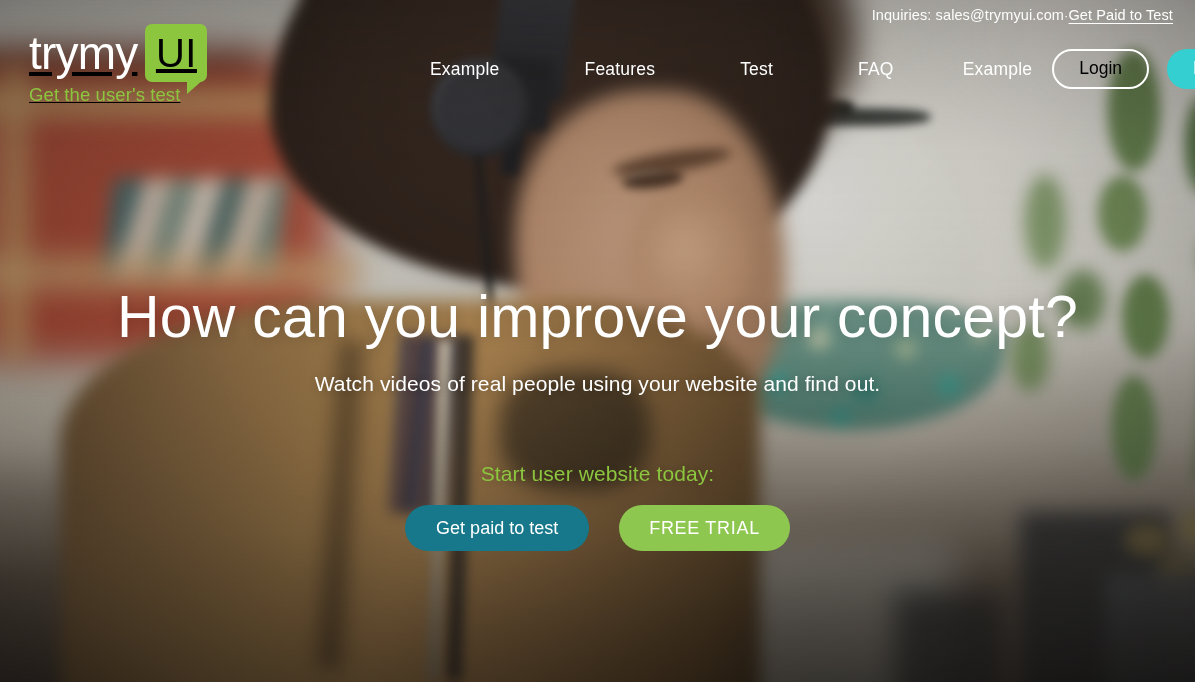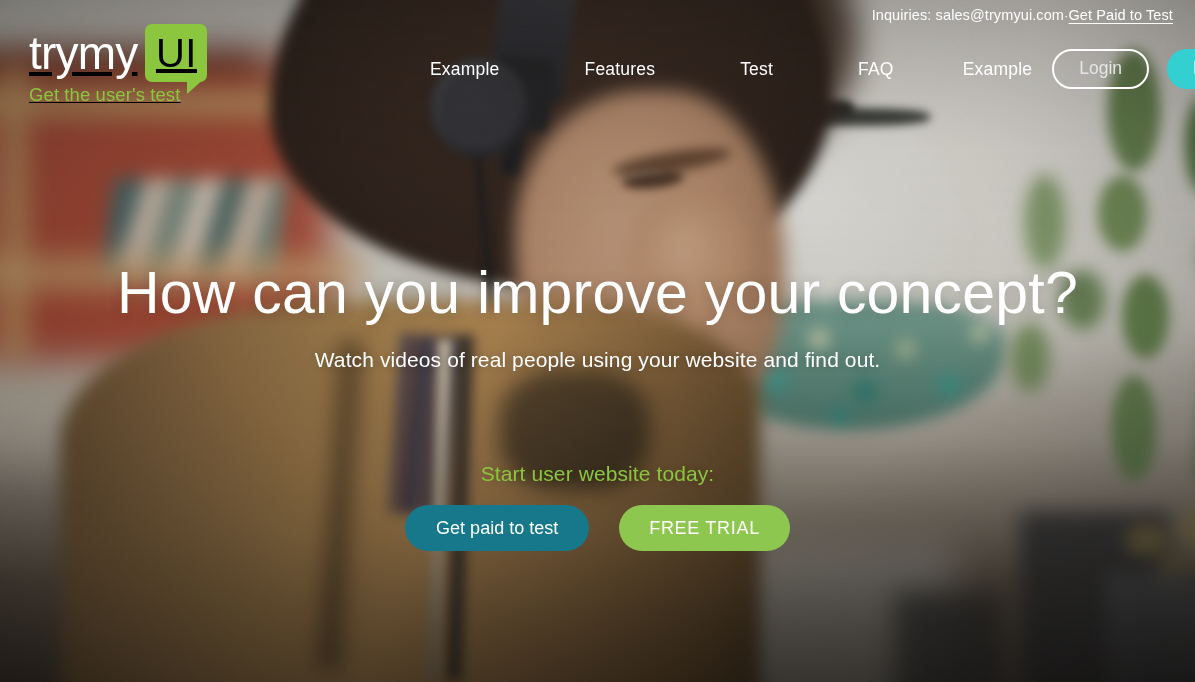--- a/index.html
+++ b/index.html
@@ -500,21 +500,21 @@
   .nav-gap-1 { width: 85px; }
   .nav-gap-2 { width: 85px; }
   .nav-gap-3 { width: 85px; }
   .nav-gap-4 { width: 69px; }
 
   .btn-login {
     margin-left: 20px;
     padding: 9px 25px;
     border: 2px solid #ffffff;
     border-radius: 22px;
-    color: #e5e5e5;
+    color: #000000;
     font-size: 17.5px;
     line-height: 1;
     cursor: pointer;
     background: transparent;
     white-space: nowrap;
   }
   .btn-freetrial {
     margin-left: 18px;
     padding: 11px 26px;
     border-radius: 22px;
@@ -524,21 +524,21 @@
     line-height: 1;
     border: none;
     cursor: pointer;
     white-space: nowrap;
   }
 
   
   .hero {
     position: absolute;
     left: 0; right: 0;
-    top: 260px;
+    top: 284px;
     text-align: center;
   }
   .hero-title {
     font-size: 59px;
     font-weight: 300;
     color: #ffffff;
     letter-spacing: .2px;
     line-height: 1.12;
     text-shadow: 0 1px 14px rgba(0,0,0,.18);
     white-space: nowrap;

